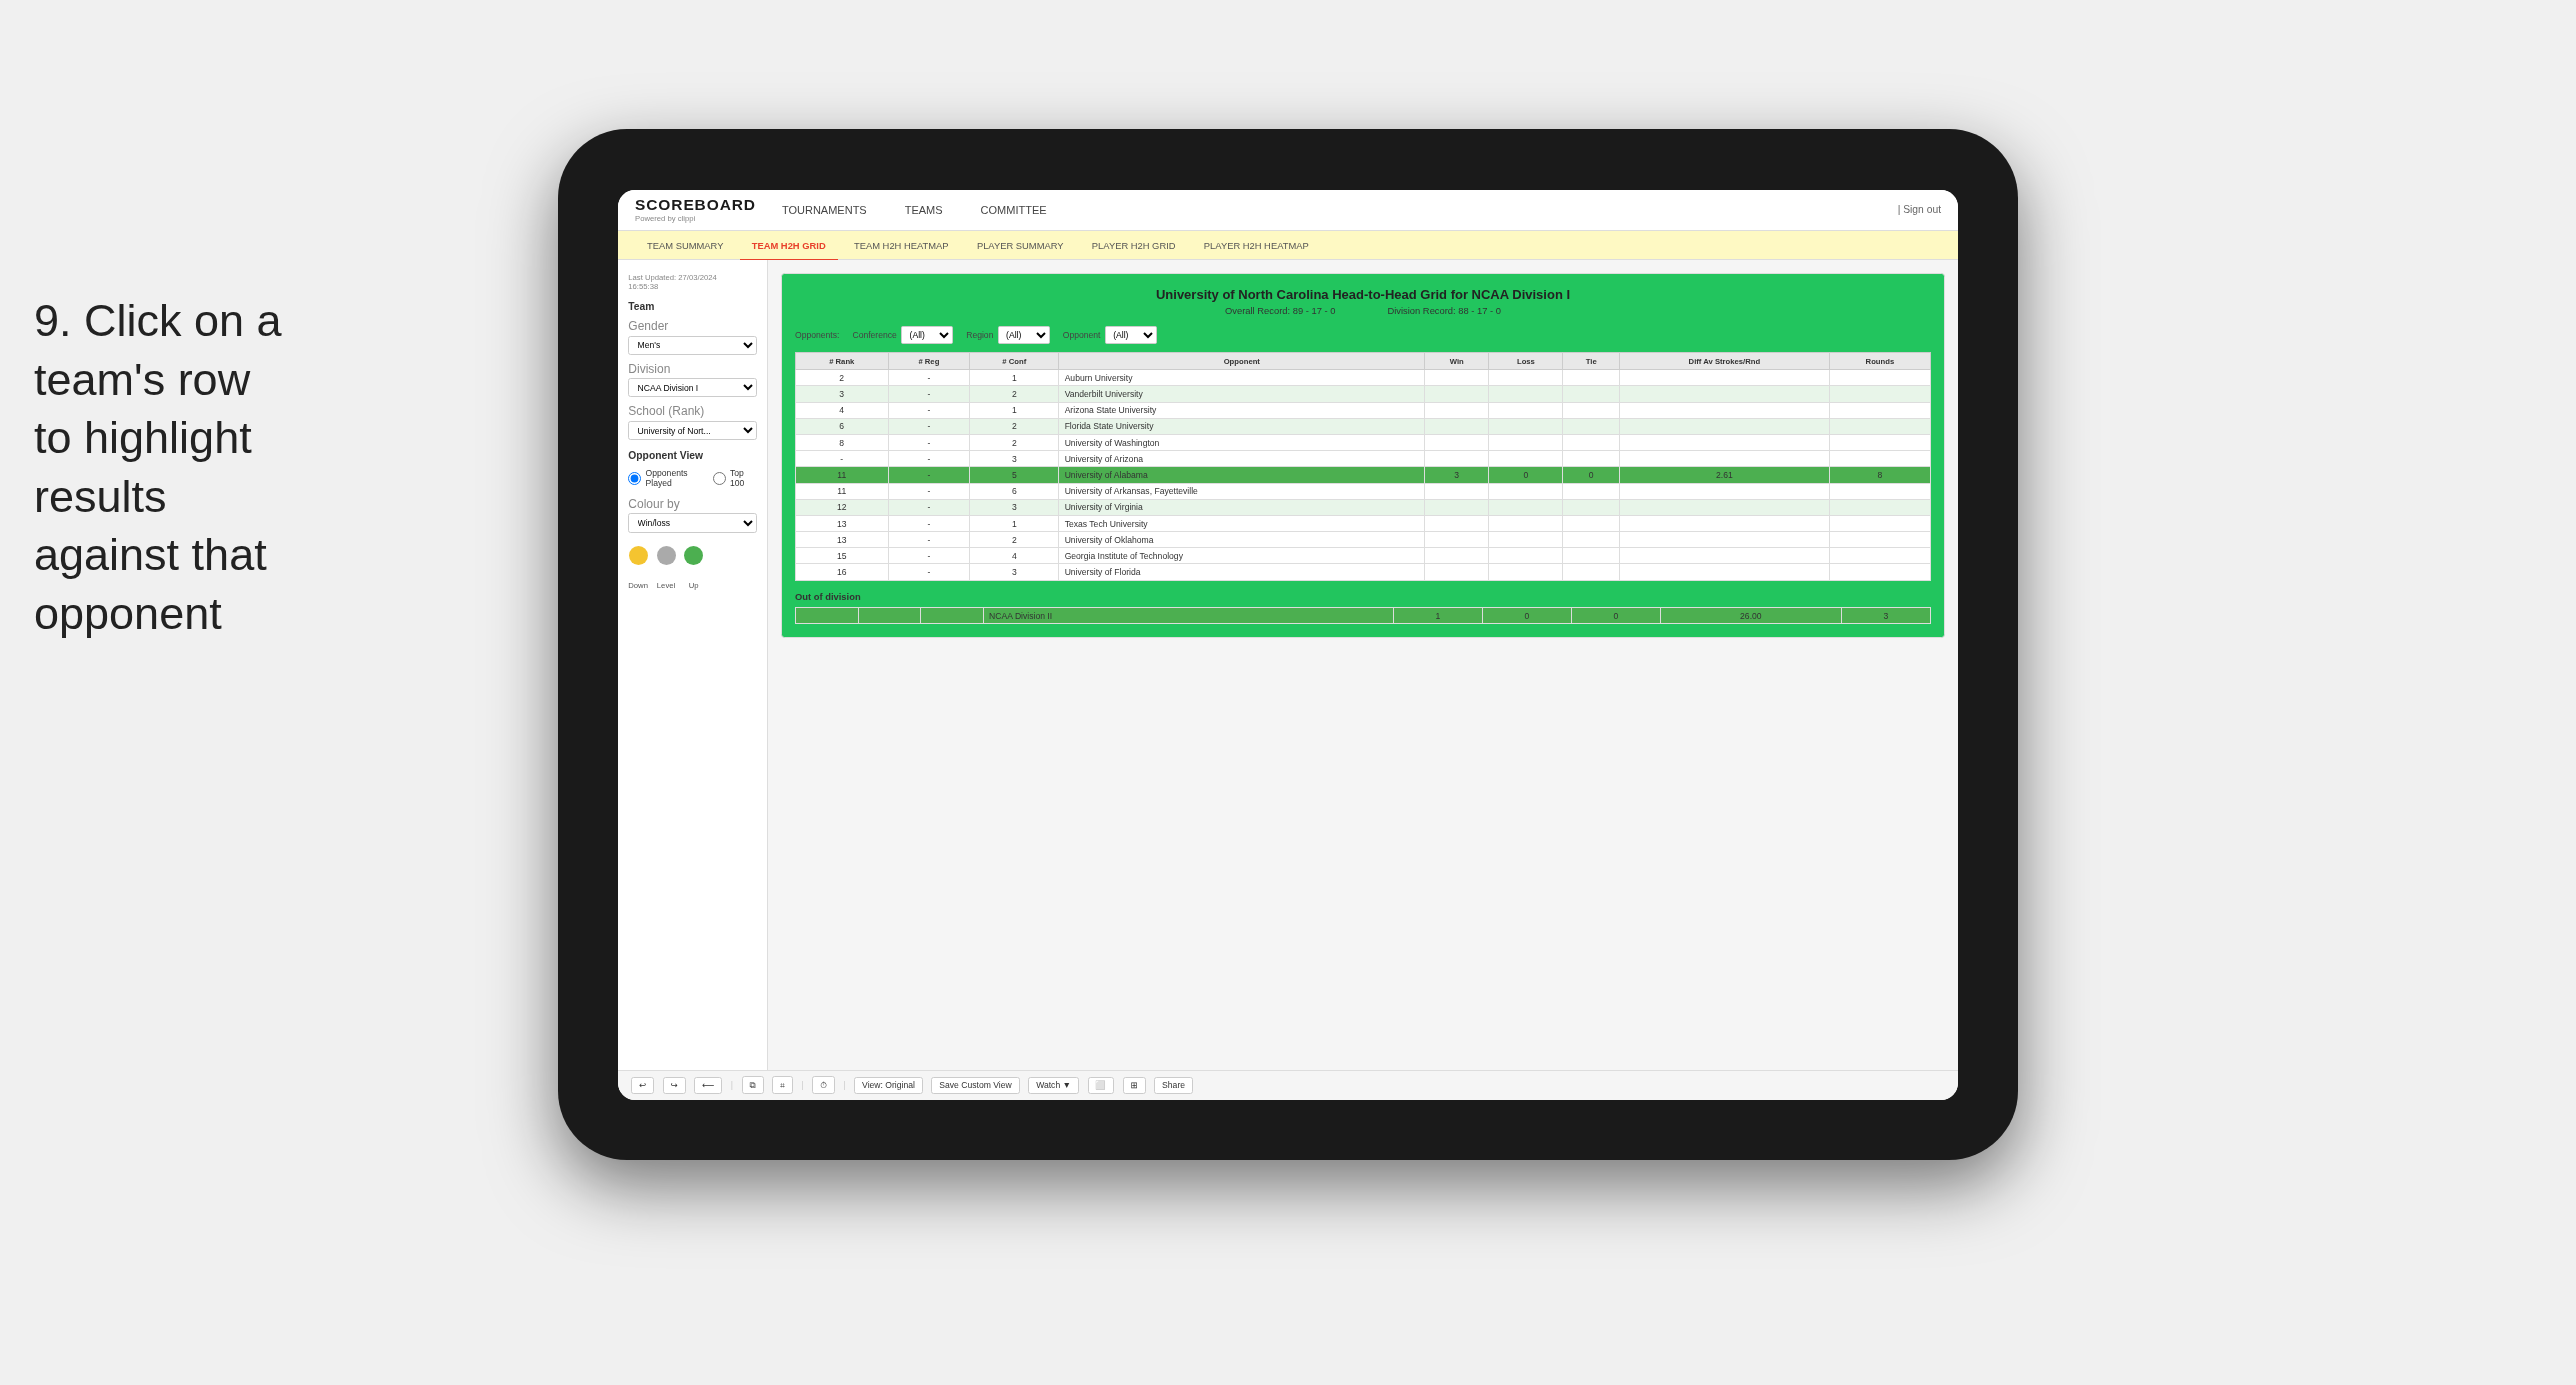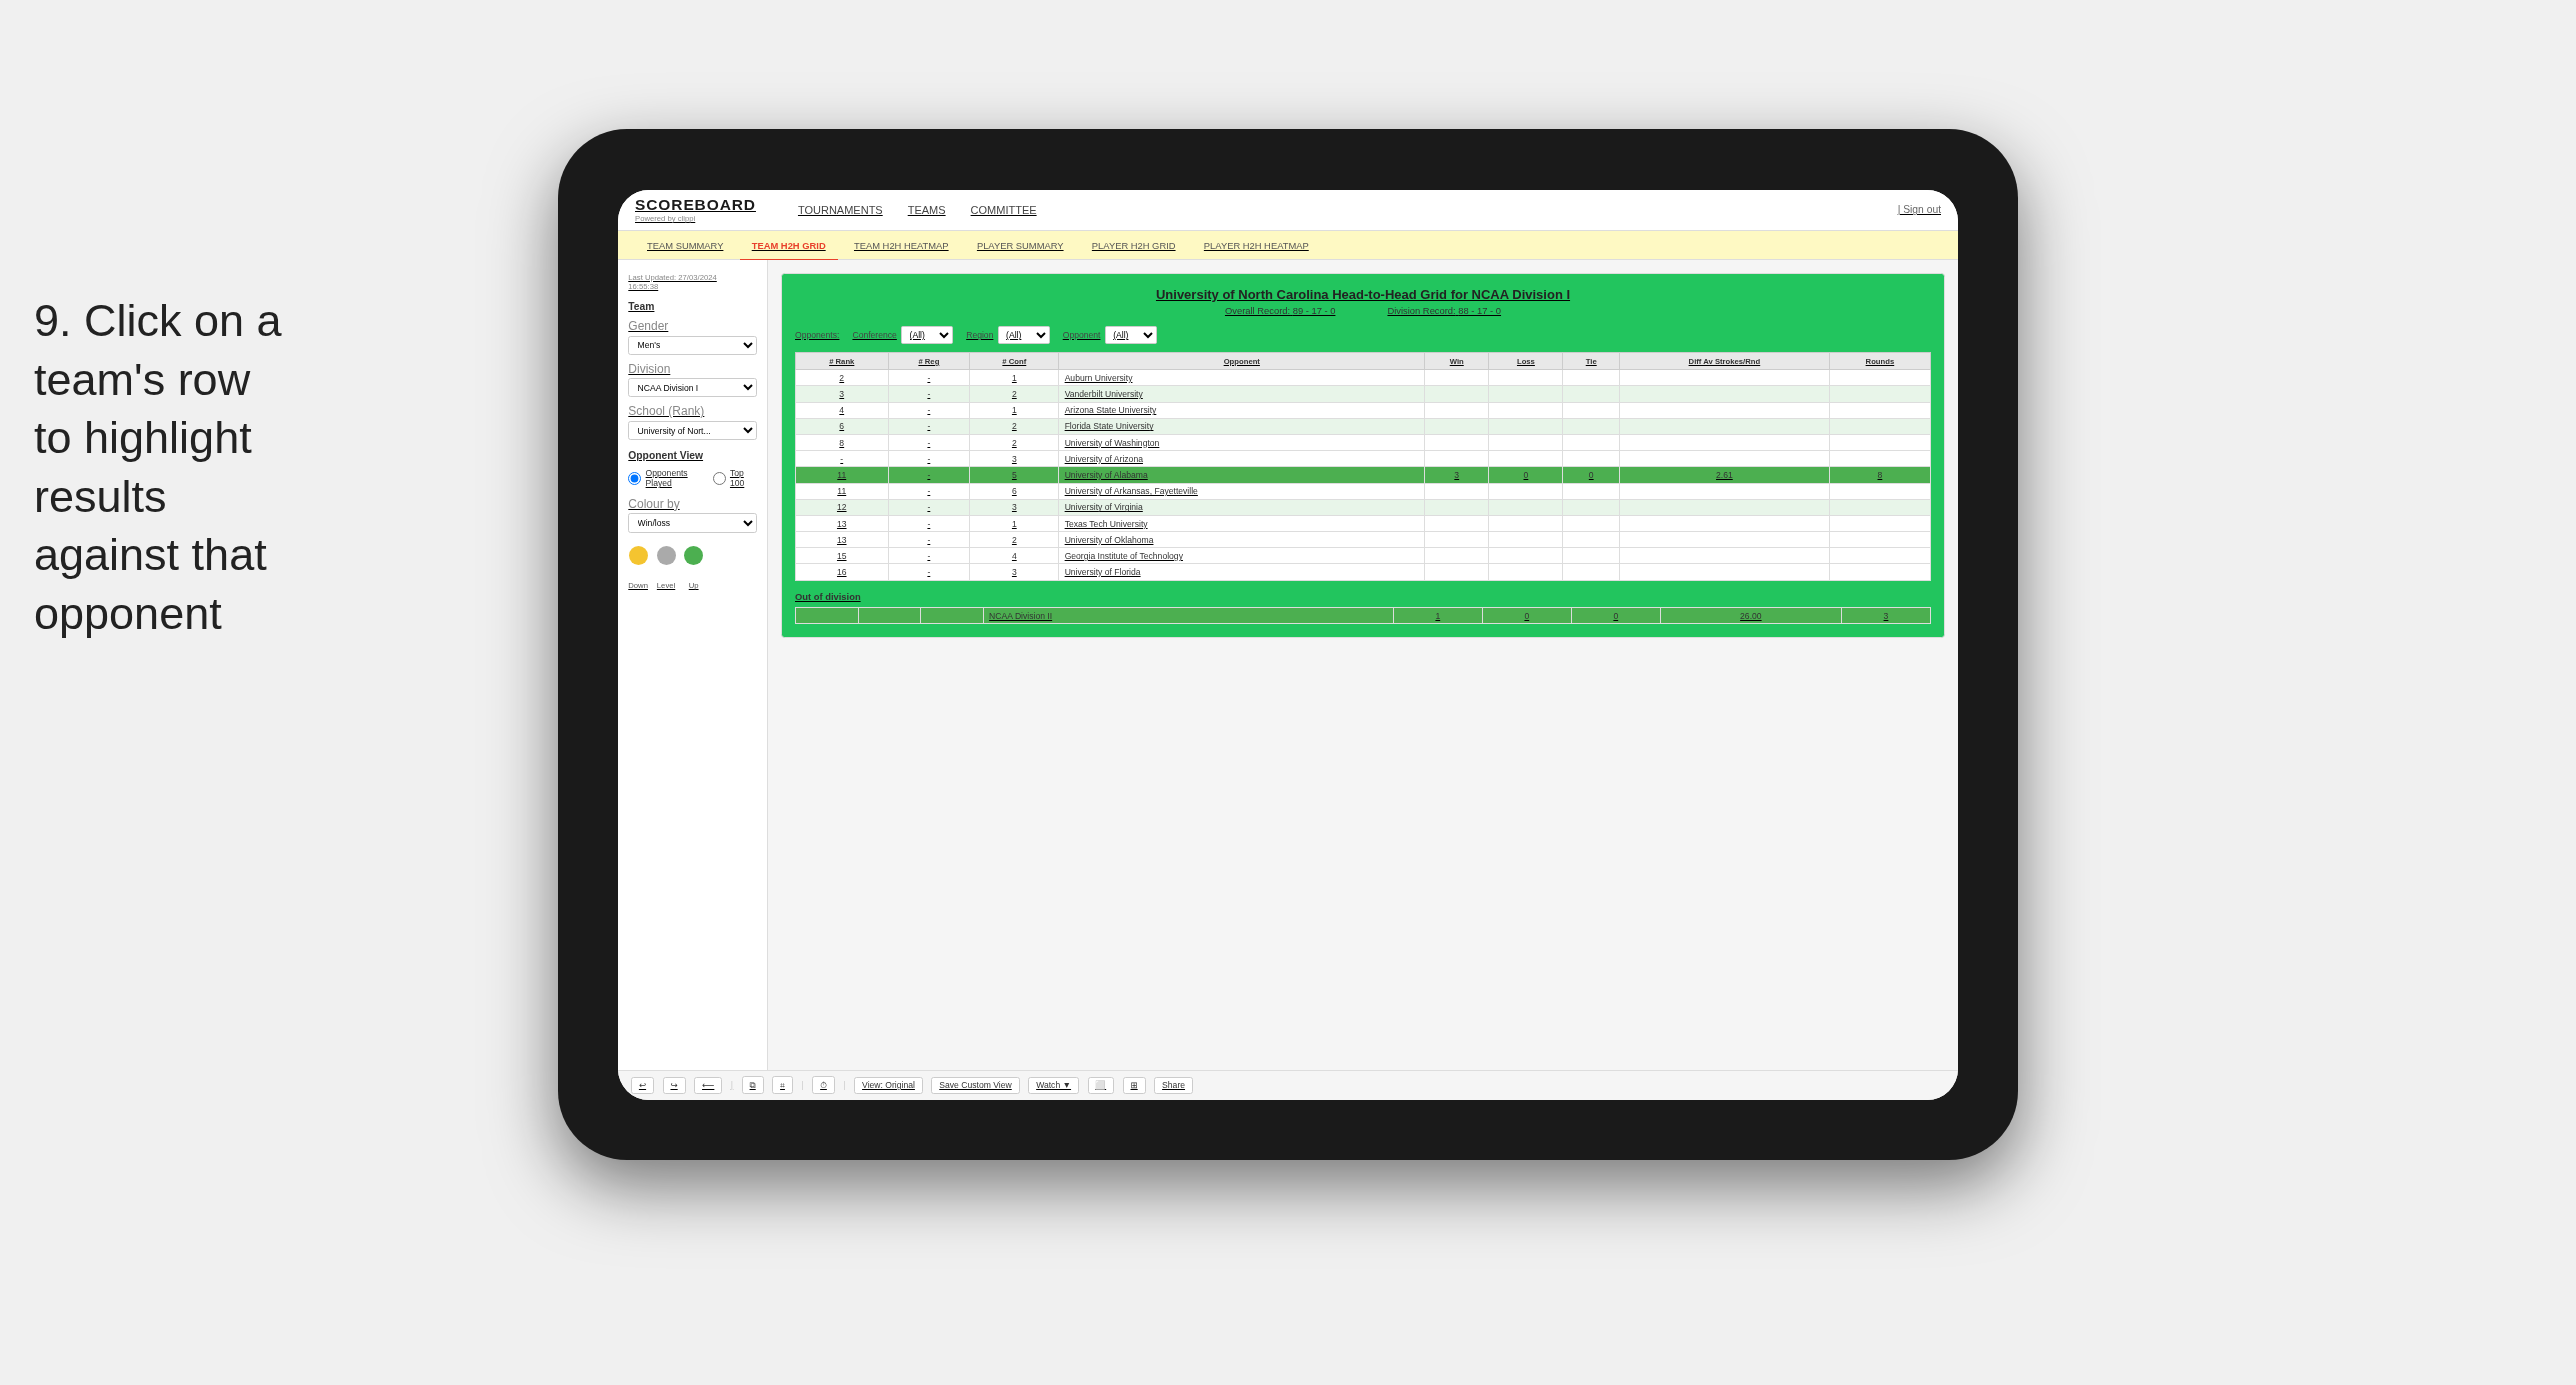--- a/index.html
+++ b/index.html
@@ -48,25 +48,24 @@
       display: flex;
       align-items: center;
       justify-content: center;
       box-shadow: 0 26px 69px rgba(0,0,0,0.5);
     }
 
     .tablet-screen {
       width: 1340px;
       height: 910px;
       background: #fff;
-      border-radius: 31px;
+      border-radius: 17px;
       overflow: hidden;
       display: flex;
       flex-direction: column;
-      text-decoration: underline;
     }
 
     
     .nav-bar {
       background: #fff;
       border-bottom: 0.9px solid #ddd;
       padding: 6.9px 17px;
       display: flex;
       align-items: center;
       gap: 26px;
@@ -84,23 +83,22 @@
       letter-spacing: 0.9px;
     }
 
     .logo-powered {
       font-size: 7.7px;
       color: #888;
     }
 
     .nav-links {
       display: flex;
-      gap: 25px;
+      gap: 38px;
       flex: 1;
-      margin-left: 16px;
     }
 
     .nav-link {
       font-size: 11px;
       color: #444;
       cursor: pointer;
       padding: 3.4px 0;
       text-decoration: none;
     }
 

